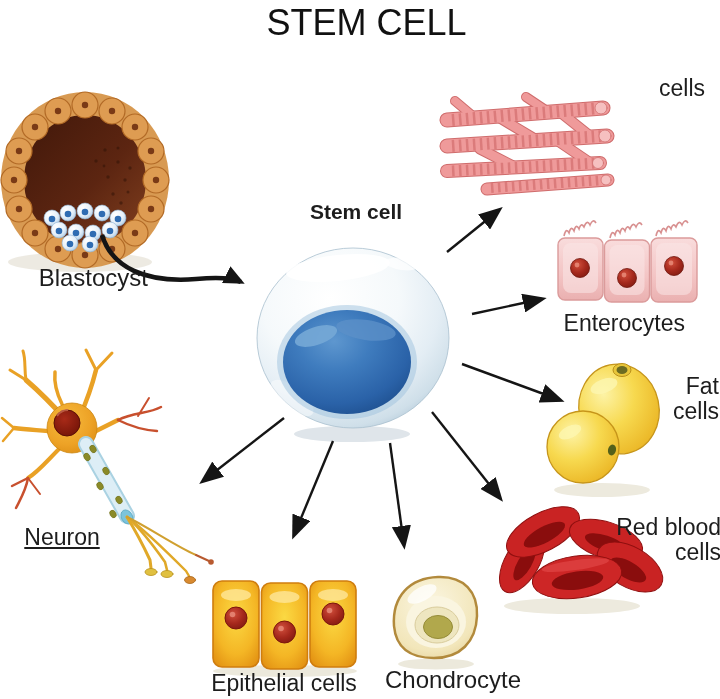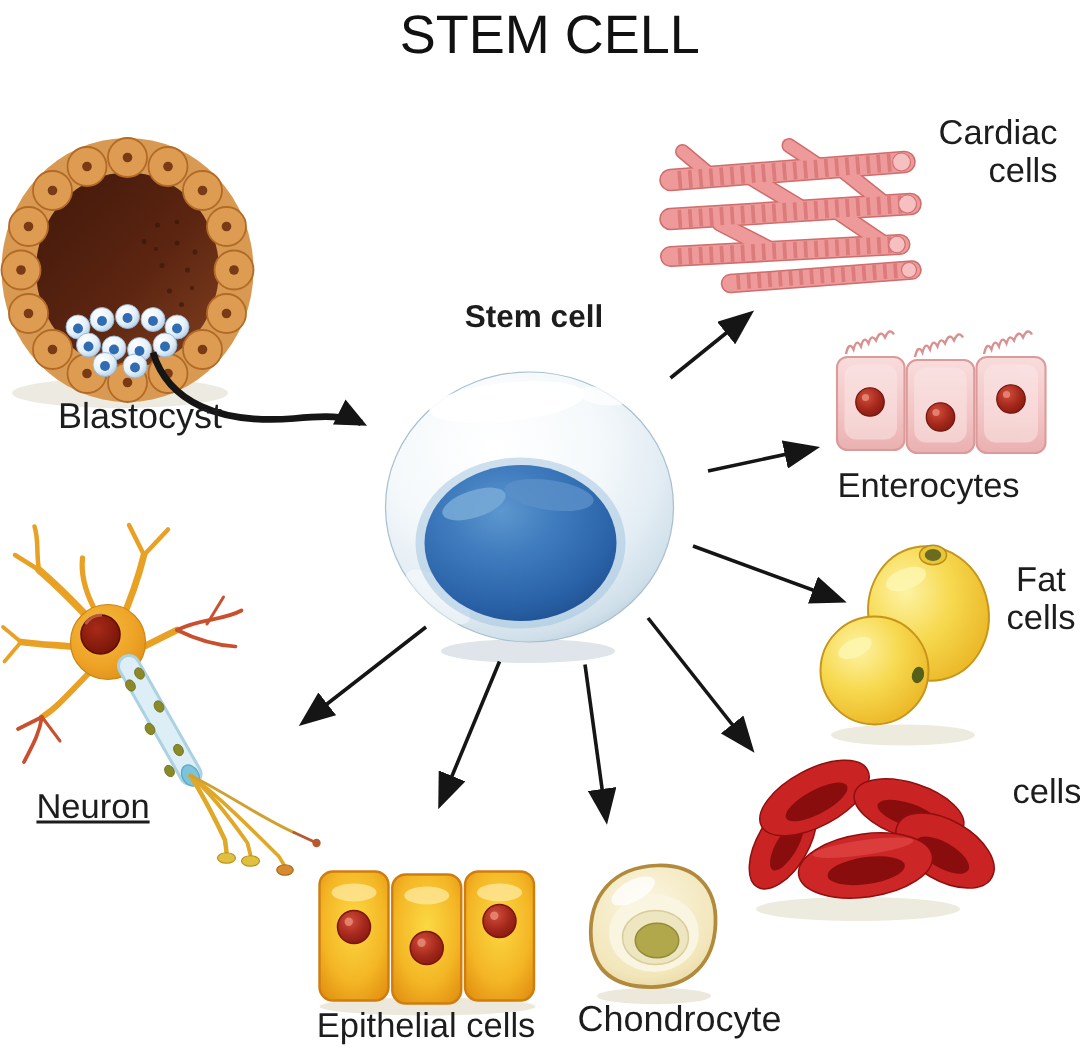--- a/index.html
+++ b/index.html
@@ -7,22 +7,22 @@
     position:relative;width:720px;height:699px;background:#ffffff;
     font-family:"Liberation Sans","DejaVu Sans",sans-serif;overflow:hidden;padding-left:13px;
   }
   #stage svg{position:absolute;left:0;top:0;}
   .lbl{position:absolute;color:#1d1d1d;line-height:1.08;}
   .lbl .ln{display:block;}
   #title{left:0;right:0;top:4px;text-align:center;font-size:36px;color:#111;}
   #lbl-stem{left:300px;top:201px;width:112px;text-align:center;font-size:21px;font-weight:bold;}
   #lbl-blastocyst{left:26px;top:265px;width:122px;text-align:right;font-size:24px;}
   #lbl-cardiac{right:28px;top:76px;width:110px;text-align:right;font-size:23px;}
-  #lbl-enterocytes{left:553px;top:311px;width:132px;text-align:center;font-size:23px;}
-  #lbl-fat{left:669px;top:374px;width:50px;text-align:center;font-size:23px;}
+  #lbl-enterocytes{left:553px;top:311px;width:132px;text-align:right;font-size:23px;}
+  #lbl-fat{left:669px;top:374px;width:50px;text-align:right;font-size:23px;}
   #lbl-rbc{right:12px;top:515px;width:112px;text-align:right;font-size:23px;}
   #lbl-chondrocyte{left:385px;top:667px;width:150px;text-align:left;font-size:24px;}
   #lbl-epithelial{left:208px;top:671px;width:152px;text-align:center;font-size:23px;}
   #lbl-neuron{left:22px;top:525px;width:80px;text-align:center;font-size:23px;text-decoration:underline;}
 </style>
 </head>
 <body>
 
 <div id="stage">
 
@@ -391,27 +391,27 @@
         <circle cx="211" cy="562" r="2.8" fill="#b85a30"></circle>
       </g>
     </g>
   </g>
 </svg>
 
   <div id="title" class="lbl">STEM CELL</div>
   <div id="lbl-stem" class="lbl">Stem cell</div>
   <div id="lbl-blastocyst" class="lbl">Blastocyst</div>
   <div id="lbl-cardiac" class="lbl">
-    <span class="ln">Cardiac</span>
     <span class="ln">cells</span>
   </div>
   <div id="lbl-enterocytes" class="lbl">Enterocytes</div>
   <div id="lbl-fat" class="lbl">
     <span class="ln">Fat</span>
     <span class="ln">cells</span>
   </div>
   <div id="lbl-rbc" class="lbl">
+    <span class="ln">Red blood</span>
     <span class="ln">cells</span>
   </div>
   <div id="lbl-chondrocyte" class="lbl">Chondrocyte</div>
   <div id="lbl-epithelial" class="lbl">Epithelial cells</div>
   <div id="lbl-neuron" class="lbl">Neuron</div>
 </div>
 
 </body></html>

